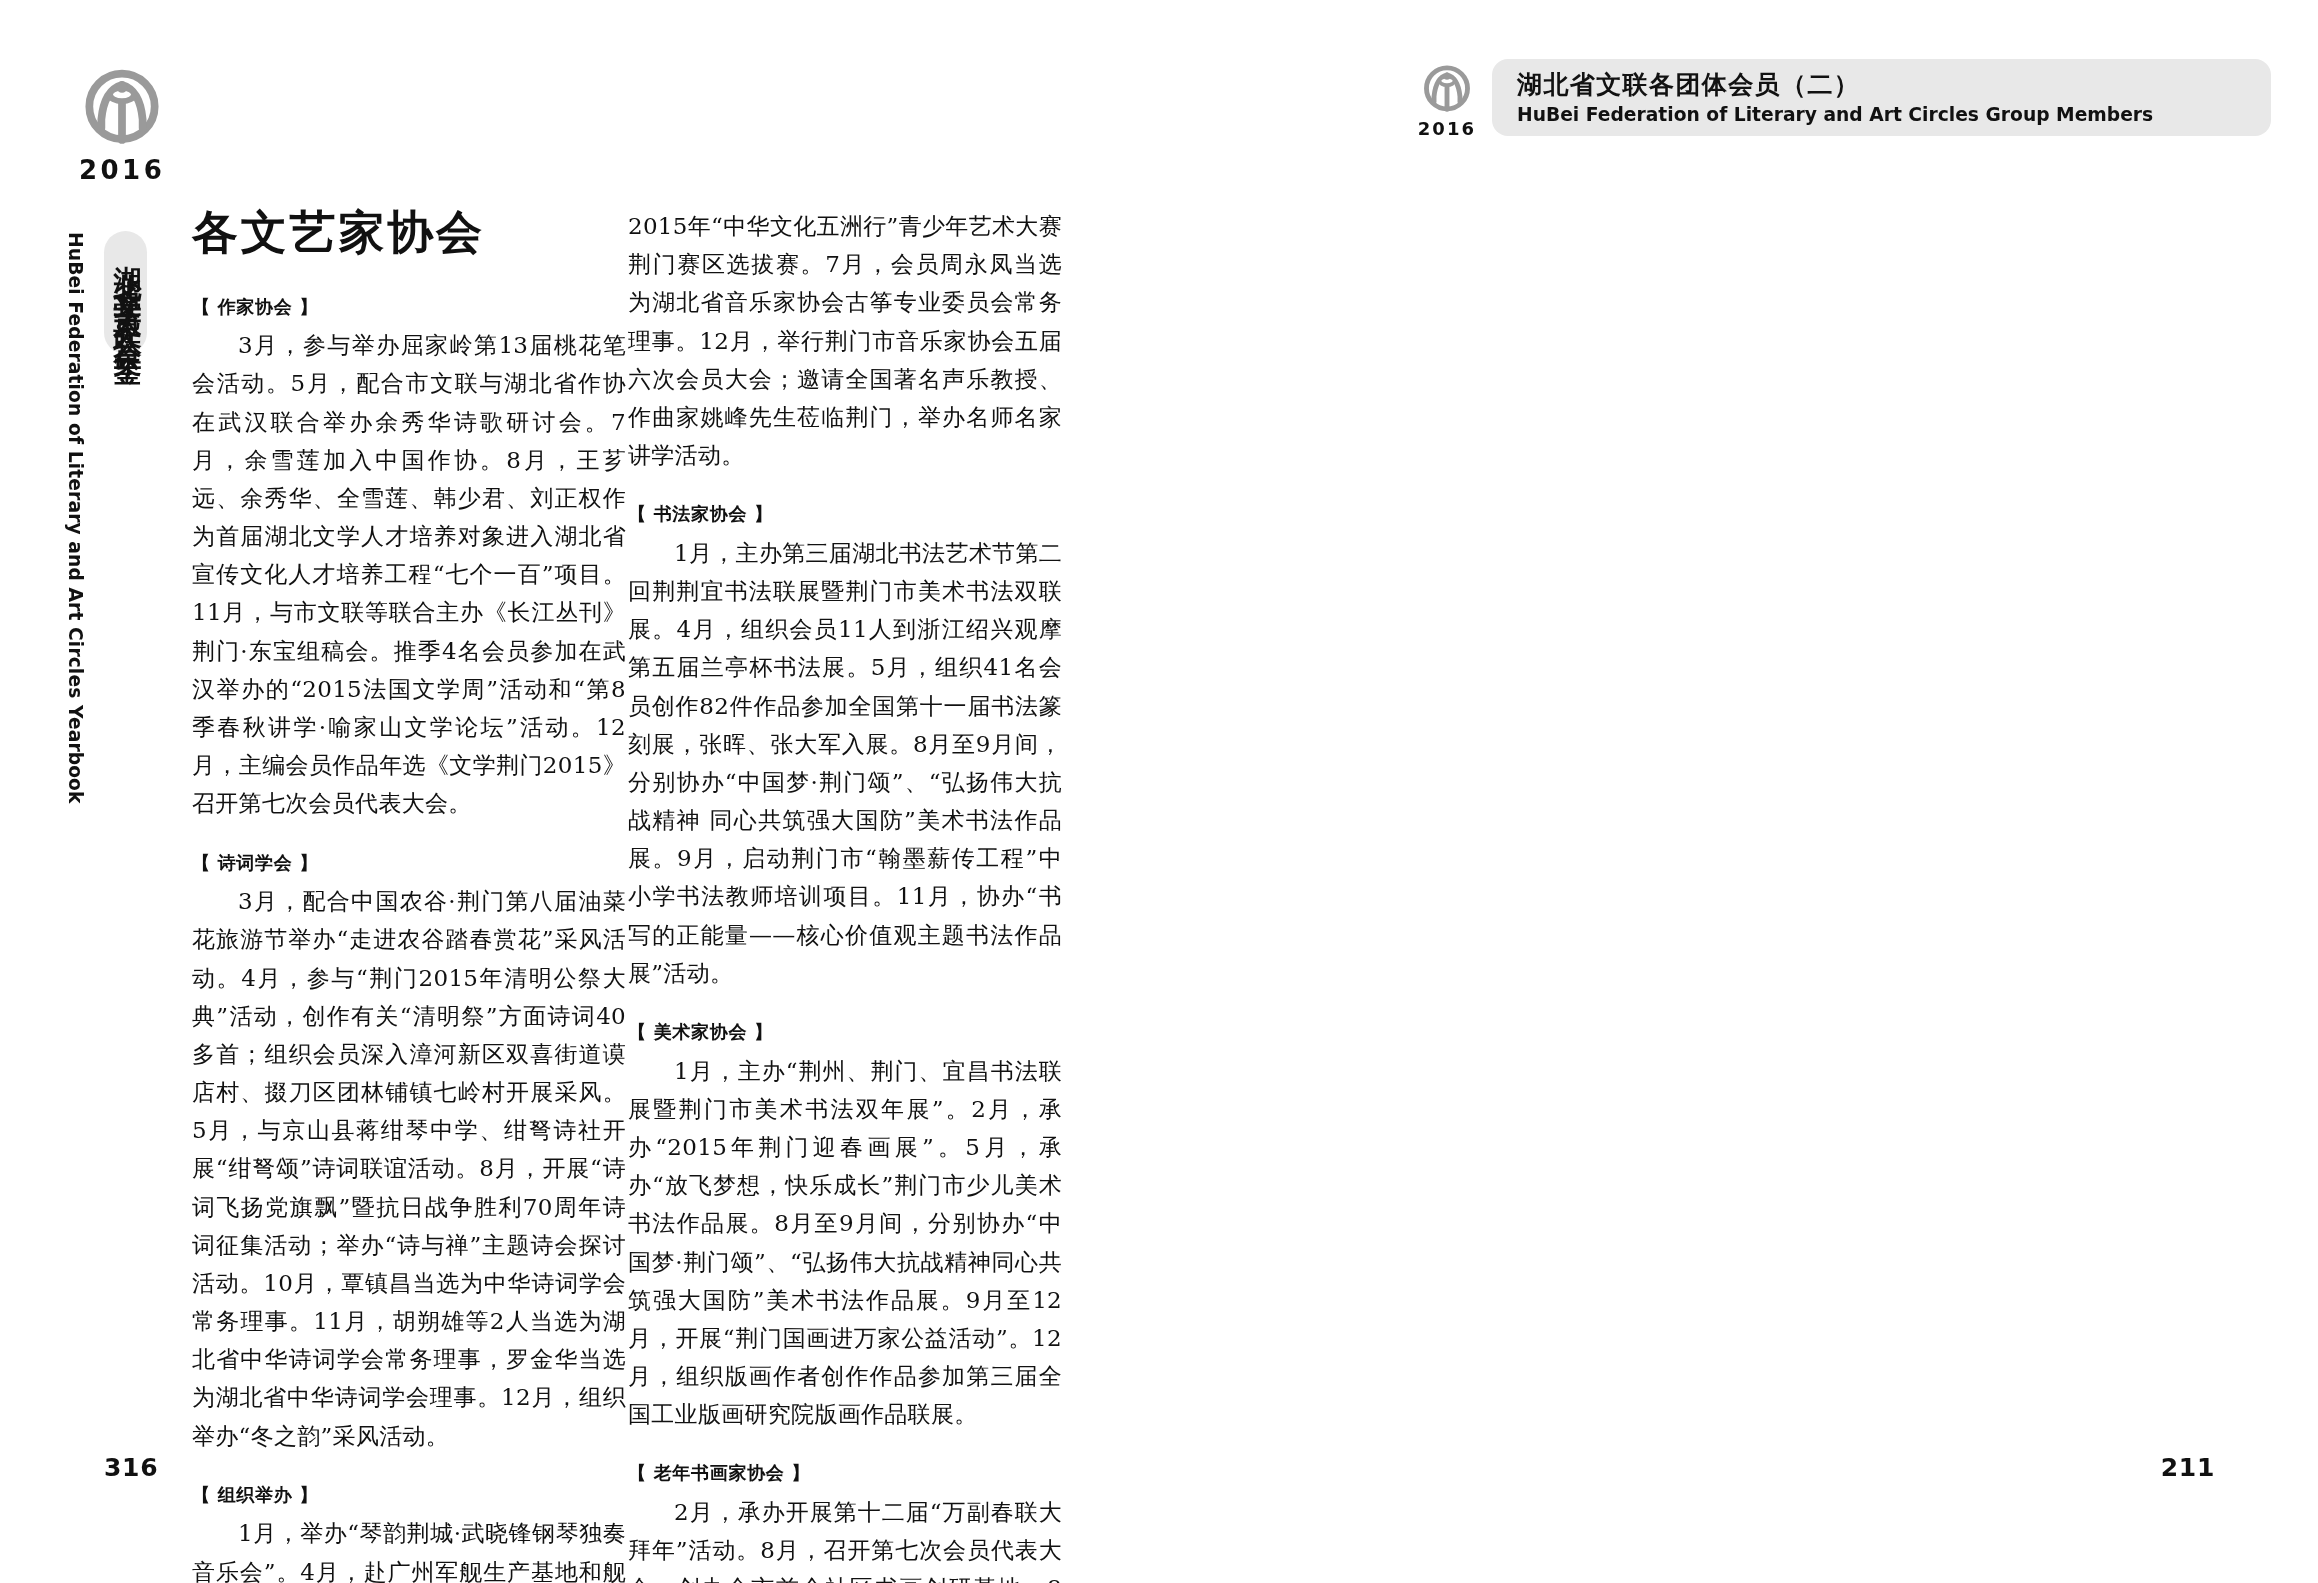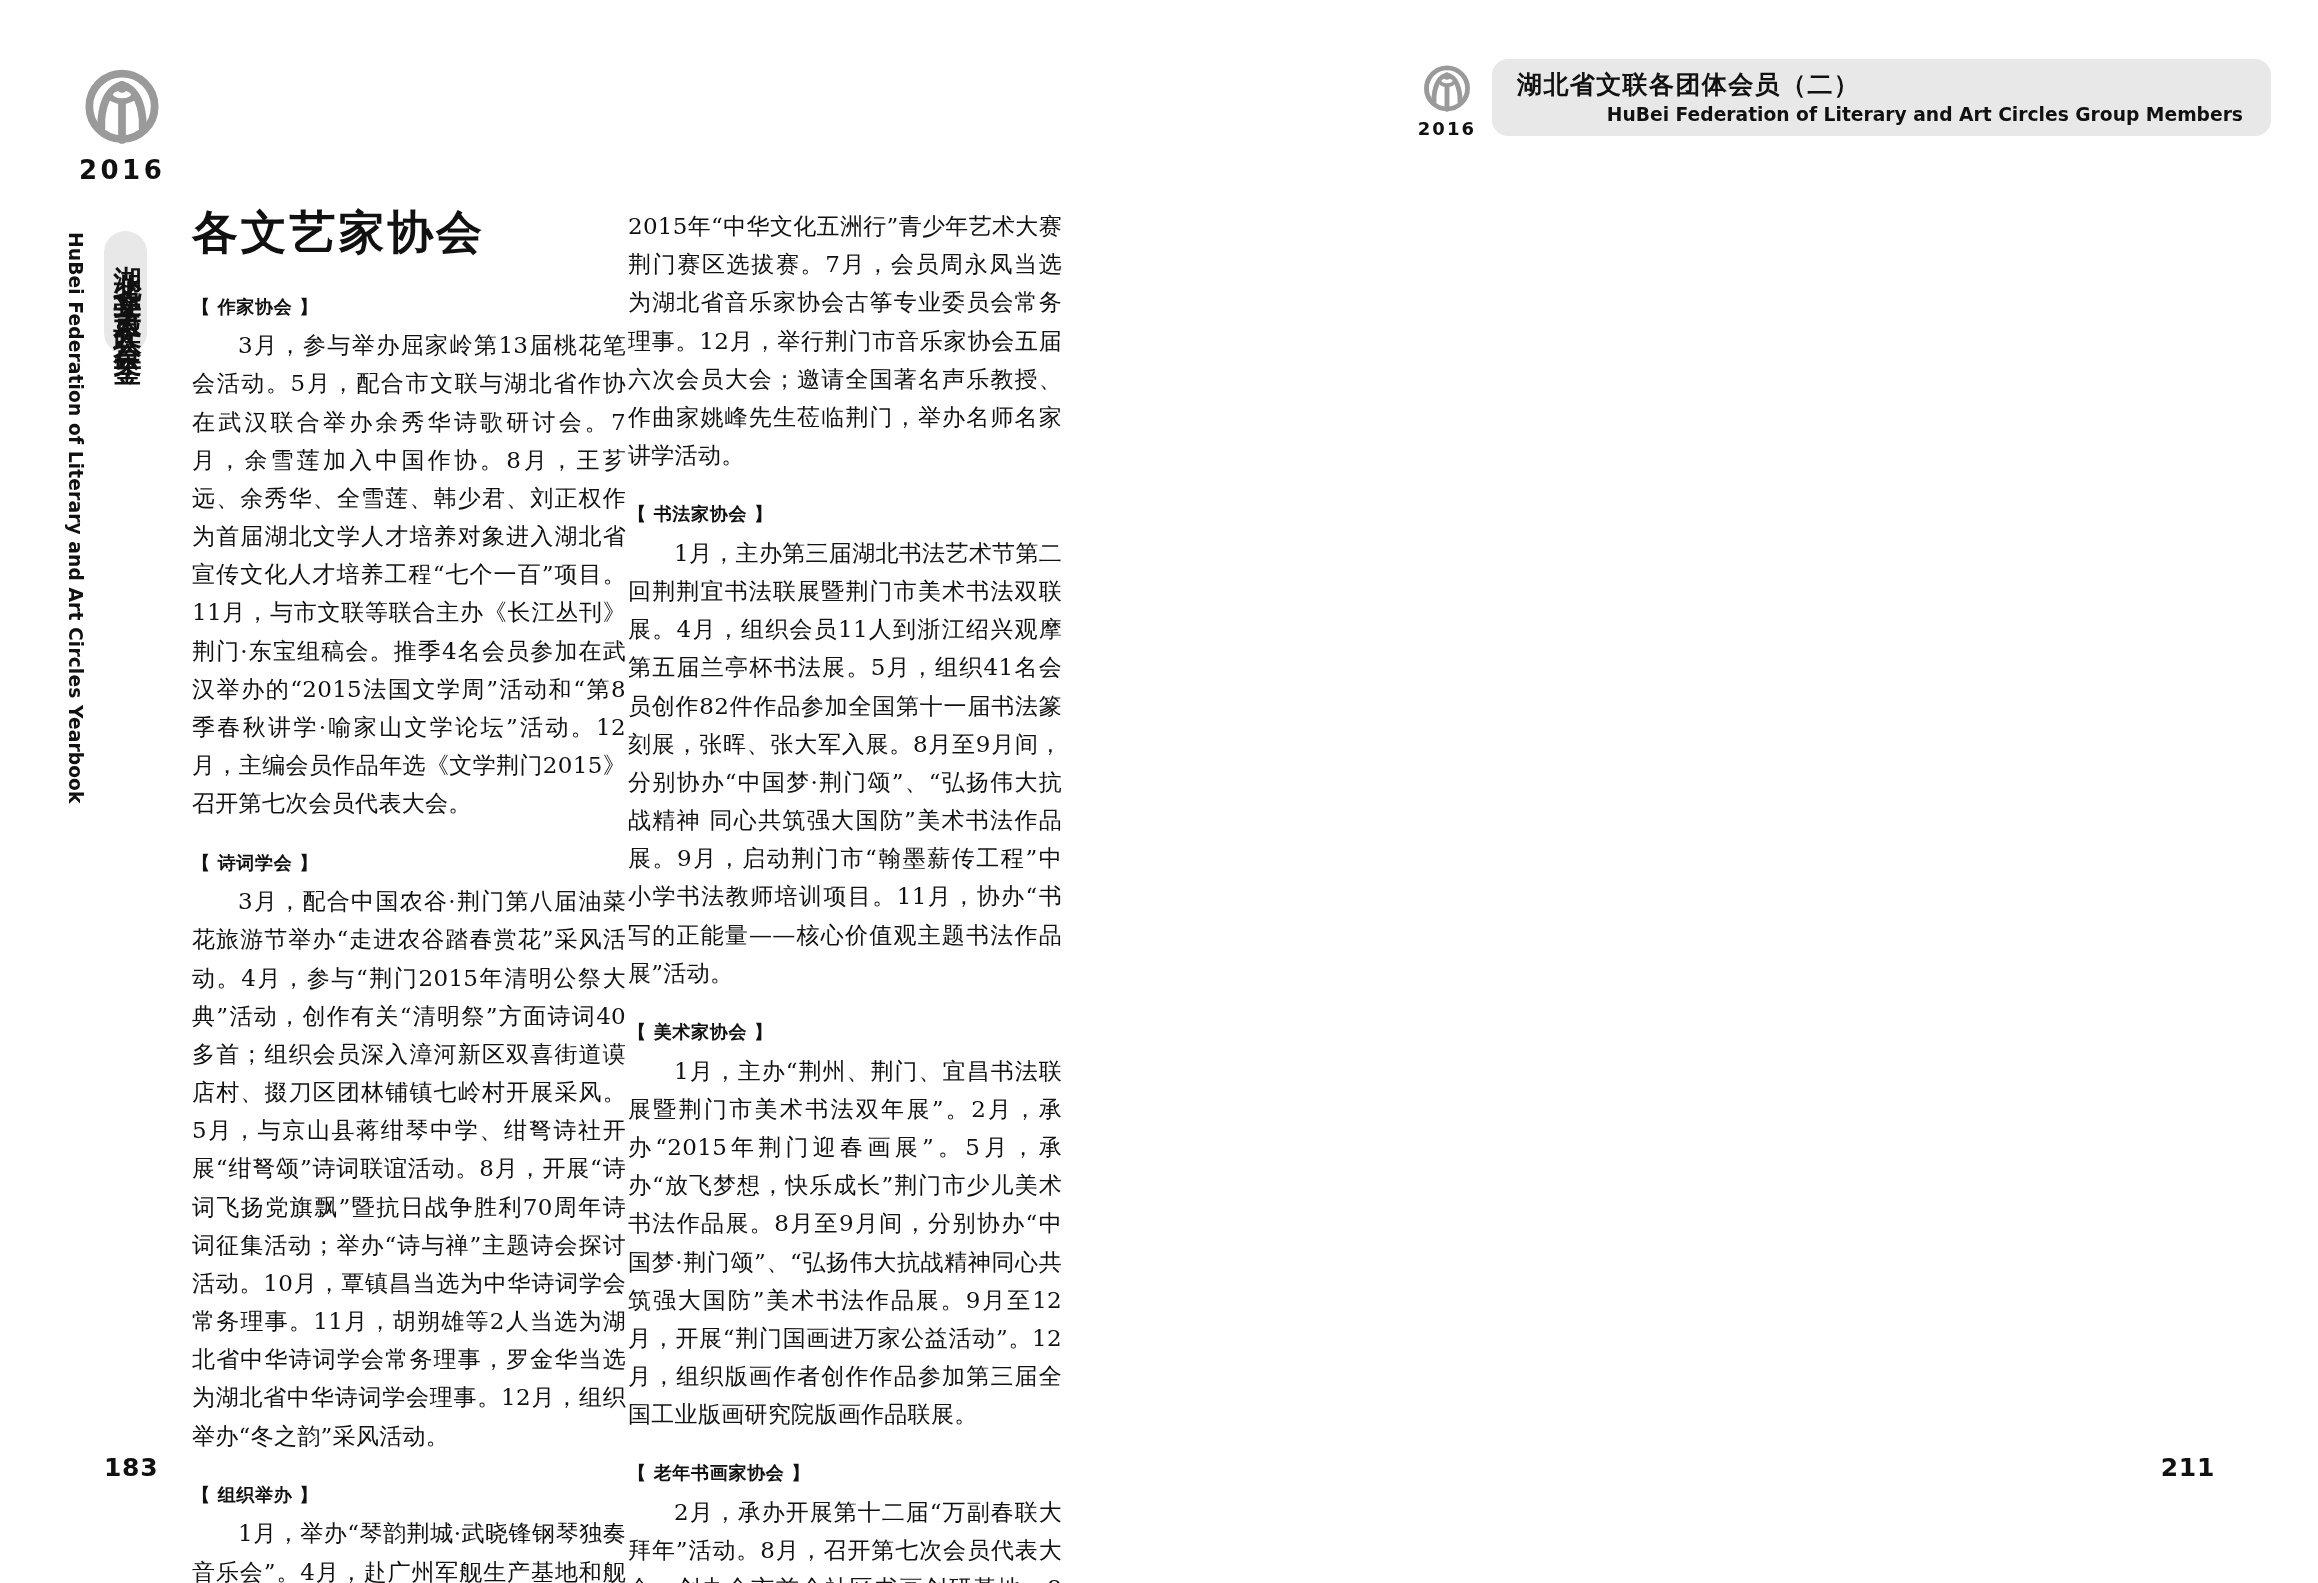--- a/index.html
+++ b/index.html
@@ -67,21 +67,21 @@
     padding:9.7px 28px 11px 25px;min-width:726px;
   }
   .rhead-cn{
     font-family:"DejaVu Serif","Liberation Serif",serif;
     font-weight:700;font-size:25px;color:#111;letter-spacing:1.4px;
     line-height:1.25;white-space:nowrap;
   }
   .rhead-en{
     font-family:"DejaVu Sans","Liberation Sans",sans-serif;
     font-weight:700;font-size:18.7px;color:#111;letter-spacing:0px;
-    margin-top:4.1px;white-space:nowrap;text-align:right;
+    margin-top:4.1px;white-space:nowrap;
   }
 
   
   .cols{position:absolute;top:0;left:0;right:0;bottom:0;}
   .col{
     position:absolute;top:207px;width:434px;
   }
   .col-1{left:192px;}
   .col-2{left:628px;}
 
@@ -166,21 +166,21 @@
         <div class="sec-head">【 书法家协会 】</div>
         <p class="body">1月，主办第三届湖北书法艺术节第二回荆荆宜书法联展暨荆门市美术书法双联展。4月，组织会员11人到浙江绍兴观摩第五届兰亭杯书法展。5月，组织41名会员创作82件作品参加全国第十一届书法篆刻展，张晖、张大军入展。8月至9月间，分别协办“中国梦·荆门颂”、“弘扬伟大抗战精神 同心共筑强大国防”美术书法作品展。9月，启动荆门市“翰墨薪传工程”中小学书法教师培训项目。11月，协办“书写的正能量——核心价值观主题书法作品展”活动。</p>
 
         <div class="sec-head">【 美术家协会 】</div>
         <p class="body">1月，主办“荆州、荆门、宜昌书法联展暨荆门市美术书法双年展”。2月，承办“2015年荆门迎春画展”。5月，承办“放飞梦想，快乐成长”荆门市少儿美术书法作品展。8月至9月间，分别协办“中国梦·荆门颂”、“弘扬伟大抗战精神同心共筑强大国防”美术书法作品展。9月至12月，开展“荆门国画进万家公益活动”。12月，组织版画作者创作作品参加第三届全国工业版画研究院版画作品联展。</p>
 
         <div class="sec-head">【 老年书画家协会 】</div>
         <p class="body">2月，承办开展第十二届“万副春联大拜年”活动。8月，召开第七次会员代表大会，创办全市首个社区书画创研基地。8月至9月间，分别协办“中国梦·荆门颂”、“弘扬伟大抗战精神 同心</p>
       </div>
 
-      <div class="folio folio-left">183</div>
+      <div class="folio folio-left">316</div>
     </div>
   </div>
 
   <div class="page page-right">
 
     <div class="rhead">
       <div class="rhead-logo">
         <svg class="rhead-mark" viewBox="0 0 100 100">
           <circle cx="50" cy="47" r="38" fill="none" stroke="#9a9a9a" stroke-width="9"></circle>
           <path d="M50 22 C36 26 28 40 26 62 L26 72" fill="none" stroke="#9a9a9a" stroke-width="9" stroke-linecap="round"></path>

